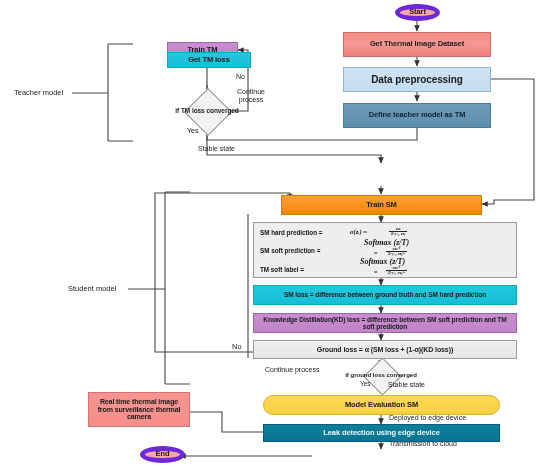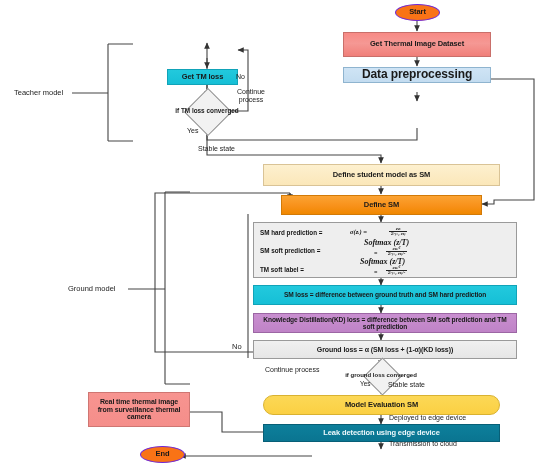--- a/index.html
+++ b/index.html
@@ -32,22 +32,22 @@
   .fill-orange{background:linear-gradient(180deg,#fba333 0%,#f8911a 55%,#f08800 100%);border-color:#d27a07;}
   .fill-grey{background:linear-gradient(180deg,#f0f0f0 0%,#e6e6e6 100%);border-color:#9a9a9a;}
   .fill-cyan{background:linear-gradient(180deg,#22c9dd 0%,#16bfd6 100%);border-color:#11a3b8;}
   .fill-purple{background:linear-gradient(180deg,#c98fd0 0%,#bf83c7 100%);border-color:#9c66a4;}
   .fill-yellow{background:linear-gradient(180deg,#fcd856 0%,#fbd043 100%);border-color:#d9b231;border-radius:10px;}
   .fill-teal{background:linear-gradient(180deg,#0d7f9b 0%,#0a7591 100%);border-color:#075f77;color:#ecf7fb;}
   .fill-paleblue{background:linear-gradient(180deg,#d6e7f7 0%,#cde1f4 100%);border-color:#a6c2da;}
   .fill-pink{background:linear-gradient(180deg,#f79490 0%,#f58e8a 100%);border-color:#cf7672;}
 
   .oval{
-    border:1px solid #6d28d9;border-radius:50%;
-    background:#f97316;
+    border:5px solid #6d28d9;border-radius:50%;
+    background:#fca5a5;
   }
   .diamond-wrap{position:absolute;}
   .diamond-shape{
     position:absolute;left:0;top:0;width:100%;height:100%;
     background:#f2f2f2;
     border:1px solid #8d8d8d;
     transform:rotate(45deg);
   }
   .diamond-label{
     position:absolute;left:0;top:0;width:100%;height:100%;
@@ -146,41 +146,44 @@
   </svg>
 
   <div class="node oval" style="left:395px;top:4px;width:45px;height:17px;font-size:7.5px;">
     <span>Start</span>
   </div>
 
   <div class="node rect fill-red" style="left:343px;top:32px;width:148px;height:25px;font-size:7.5px;">
     <span>Get Thermal Image Dataset</span>
   </div>
 
-  <div class="node rect fill-lightblue" style="left:343px;top:67px;width:148px;height:16px;font-size:12px;">
+  <div class="node rect fill-lightblue" style="left:343px;top:67px;width:148px;height:25px;font-size:10px;">
     <span>Data preprocessing</span>
   </div>
 
-
-
-  <div class="node rect fill-cyan" style="left:167px;top:69px;width:71px;height:16px;font-size:7.5px;align-items:center;">
+  <div class="node rect fill-steel" style="left:343px;top:103px;width:148px;height:25px;font-size:7.5px;">
+    <span>Define teacher model as TM</span>
+  </div>
+
+  <div class="node rect fill-purple" style="left:167px;top:42px;width:71px;height:16px;font-size:7.5px;">
+    <span>Train TM</span>
+  </div>
+
+  <div class="node rect fill-cyan" style="left:167px;top:52px;width:84px;height:16px;font-size:7.5px;align-items:center;">
     <span>Get TM loss</span>
   </div>
 
   <div class="diamond-wrap" style="left:172px;top:96px;width:70px;height:30px;">
     <div class="diamond-shape" style="width:32px;height:32px;left:19px;top:-1px;"></div>
     <div class="diamond-label" style="font-size:6.4px;">if TM loss converged</div>
   </div>
 
-  <div class="node rect fill-cream" style="left:263px;top:164px;width:237px;height:22px;font-size:7.5px;">
-    <span>Define student model as SM</span>
-  </div>
 
   <div class="node rect fill-orange" style="left:281px;top:195px;width:201px;height:20px;font-size:7.5px;">
-    <span>Define SM</span>
+    <span>Train SM</span>
   </div>
 
   <div class="formula-box" style="left:253px;top:222px;width:264px;height:56px;">
 
     <div class="frow" style="left:6px;top:6px;font-size:6.3px;">SM hard prediction =</div>
     <div class="frow math" style="left:86px;top:5px;font-size:6.6px;">σ(zᵢ) =</div>
     <div class="frow" style="left:125px;top:3px;font-size:5px;">
       <span class="frac math">
         <span class="num">eᴢᵢ</span>
         <span class="den sml">Σᵏⱼ₌₁ eᴢⱼ</span>
@@ -236,21 +239,21 @@
 
   <div class="node rect fill-pink" style="left:88px;top:392px;width:102px;height:35px;font-size:7px;padding:0 3px;">
     <span>Real time thermal image from surveillance thermal camera</span>
   </div>
 
   <div class="node oval" style="left:140px;top:446px;width:45px;height:17px;font-size:7.5px;">
     <span>End</span>
   </div>
 
   <div class="lbl" style="left:14px;top:88px;font-size:7.5px;">Teacher model</div>
-  <div class="lbl" style="left:68px;top:284px;font-size:7.5px;">Ground model</div>
+  <div class="lbl" style="left:68px;top:284px;font-size:7.5px;">Student model</div>
 
   <div class="lbl" style="left:236px;top:73px;font-size:7px;">No</div>
   <div class="lbl wrapgrp" style="left:232px;top:88px;width:38px;font-size:7px;line-height:1.1;">Continue process</div>
   <div class="lbl" style="left:187px;top:127px;font-size:7px;">Yes</div>
   <div class="lbl" style="left:198px;top:145px;font-size:7px;">Stable state</div>
 
   <div class="lbl" style="left:232px;top:342px;font-size:7.5px;">No</div>
   <div class="lbl" style="left:265px;top:366px;font-size:7px;">Continue process</div>
   <div class="lbl" style="left:360px;top:380px;font-size:6.4px;">Yes</div>
   <div class="lbl" style="left:388px;top:381px;font-size:7px;">Stable state</div>

